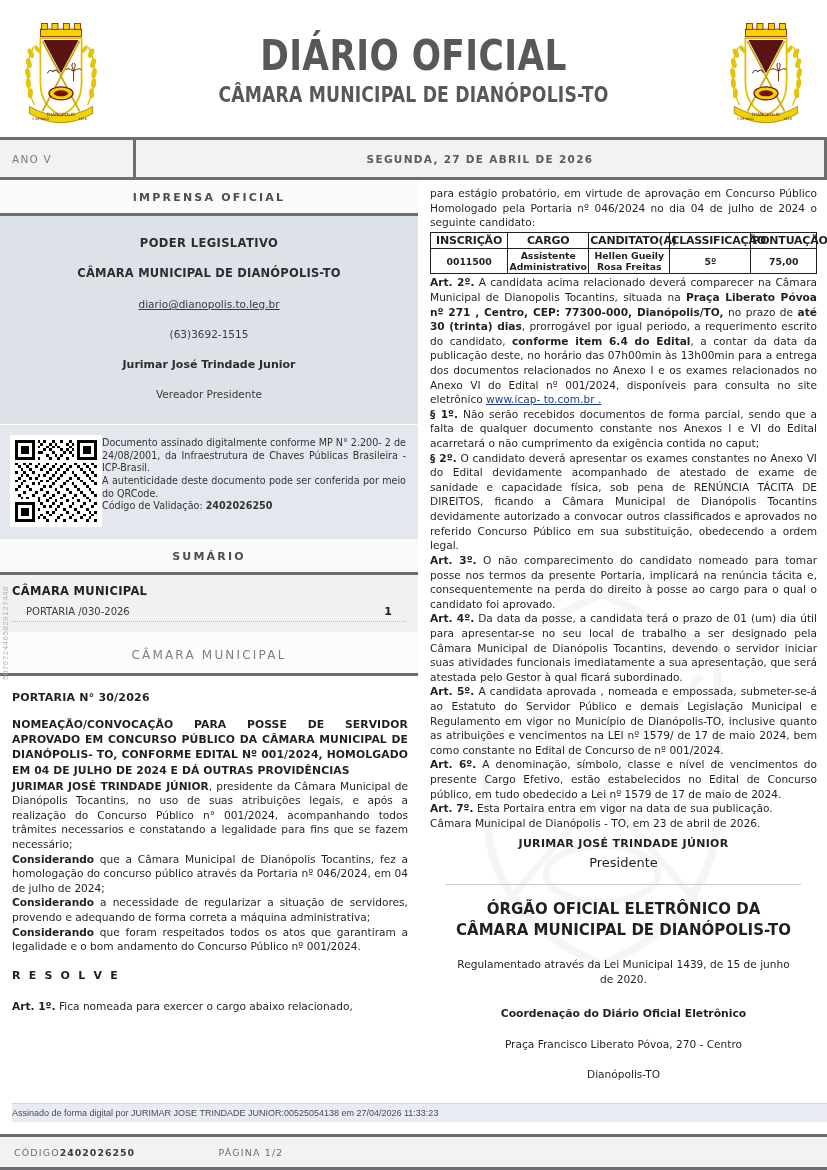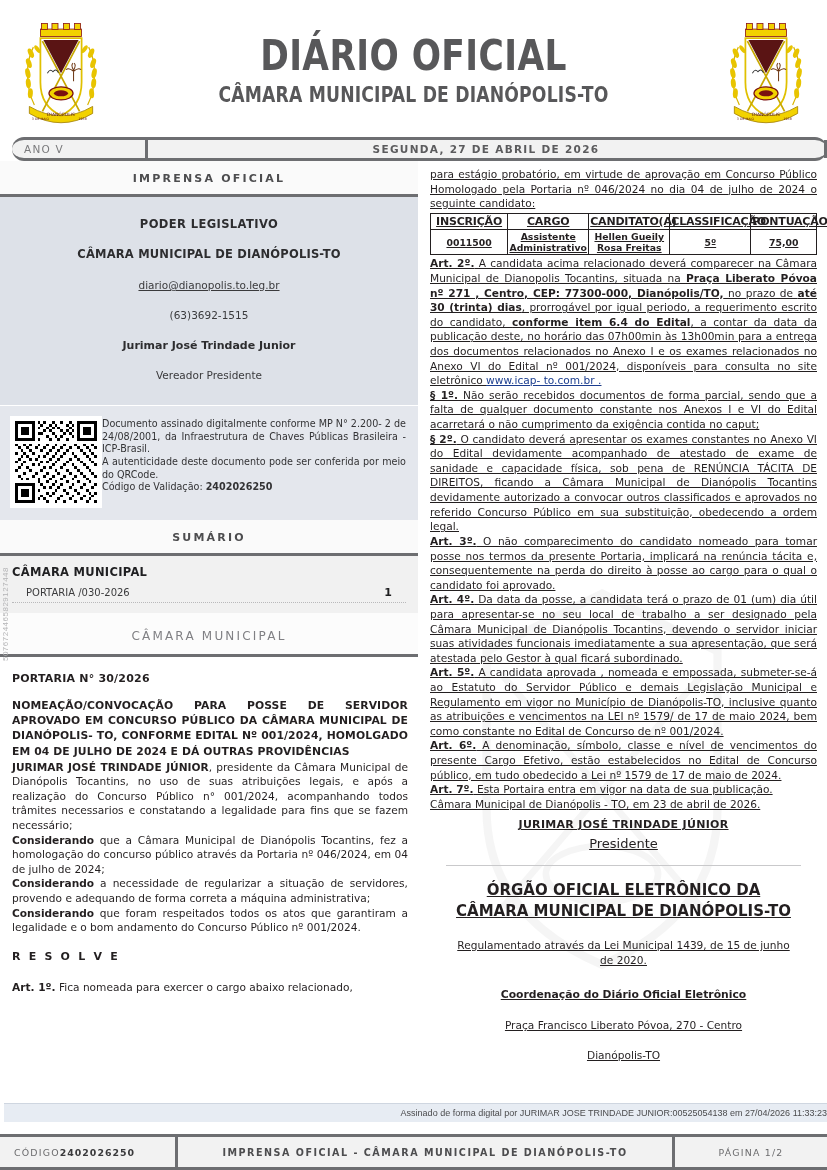--- a/index.html
+++ b/index.html
@@ -32,35 +32,35 @@
     font-family: "DejaVu Sans", "Liberation Sans", sans-serif;
     font-weight: bold; font-size: 21px; letter-spacing: 0.2px;
     color: #58585a; margin-top: 6px; line-height: 1.1;
     transform: scaleX(0.82); transform-origin: center;
   }
 
   
   .editionbar {
     display: flex; align-items: stretch;
     border-top: 3px solid #6d6e71; border-bottom: 3px solid #6d6e71;
-    background: #f2f2f2; height: 24px; margin: 0 0 0 12px; border-radius: 15px;
+    background: #f2f2f2; height: 43px; margin: 0 0 0 0;
   }
   .eb-cell {
     display: flex; align-items: center;
     font-size: 10.5px; font-weight: bold; letter-spacing: 1.3px;
     color: #5b5b5d; white-space: nowrap;
   }
   .eb-left  { width: 133px; padding-left: 12px; color:#7a7a7c; font-weight: normal; letter-spacing:1.2px;}
   .eb-mid   { flex: 1 1 auto; justify-content: center; border-left: 3px solid #6d6e71; border-right: 3px solid #6d6e71; }
   .eb-right { width: 167px; justify-content: center; }
 
   
   .columns { display: flex; align-items: flex-start; position: relative; z-index: 2; }
   .col-left  { width: 418px; flex: 0 0 418px; position: relative; }
-  .col-right { flex: 1 1 auto; padding: 6px 10px 0 12px; position: relative; text-decoration: underline; }
+  .col-right { flex: 1 1 auto; padding: 6px 10px 0 12px; position: relative; }
 
   
   .panel-title {
     text-align: center; font-size: 11px; font-weight: bold;
     letter-spacing: 2.2px; color: #4d4d4f;
     padding: 11px 0 9px 0; background: #fafafa;
   }
   .rule-thick { height: 3px; background: #6d6e71; }
 
   .imprensa-box {
@@ -132,24 +132,24 @@
 
   .orgao { text-align:center; padding: 0 22px; }
   .orgao .o1 { font-weight:bold; font-size:15px; line-height:1.45; color:#231f20; }
   .orgao .o2 { font-size:10.6px; line-height:1.45; margin-top: 15px; color:#231f20;}
   .orgao .o3 { font-weight:bold; font-size:10.8px; margin-top: 19px; color:#231f20;}
   .orgao .o4 { font-size:10.6px; margin-top: 18px; color:#231f20;}
   .orgao .o5 { font-size:10.6px; margin-top: 18px; color:#231f20;}
 
   
   .signstrip {
-    position:absolute; left:4px; right:0; bottom: 48px;
+    position:absolute; left:12px; right:0; bottom: 48px;
     background:#e7ecf3; border-top:1px solid #cfd6e0;
-    text-align:right; font-size:9px; color:#4b4b4d;
-    padding: 4px 0 4px 12px; font-family:"Liberation Sans", sans-serif;
+    text-align:left; font-size:9px; color:#4b4b4d;
+    padding: 4px 0 4px 0; font-family:"Liberation Sans", sans-serif;
   }
 
   
   .footer {
     position:absolute; left:0; right:0; bottom:0;
     border-top: 3px solid #6d6e71; border-bottom: 3px solid #6d6e71;
     background:#f2f2f2; height: 36px; display:flex; align-items:stretch;
   }
   .ft-cell { display:flex; align-items:center; font-size:9.4px; letter-spacing:1.2px; color:#6b6b6d; }
   .ft-left  { width: 175px; padding-left: 14px; }
@@ -628,17 +628,16 @@
     </div>
   </div>
 
   <div class="signstrip">Assinado de forma digital por JURIMAR JOSE TRINDADE JUNIOR:00525054138 em 27/04/2026 11:33:23</div>
 
   <div class="footer">
     <div class="ft-cell ft-left">
       <span>CÓDIGO </span>
         <b>2402026250</b>
     </div>
-    <div class="ft-cell ft-mid">IMPRENSA OFICIAL - CÂMARA MUNICIPAL DE DIANÓPOLIS-TO</div>
     <div class="ft-cell ft-right">PÁGINA 1/2</div>
   </div>
 
 </div>
 
 </body></html>

